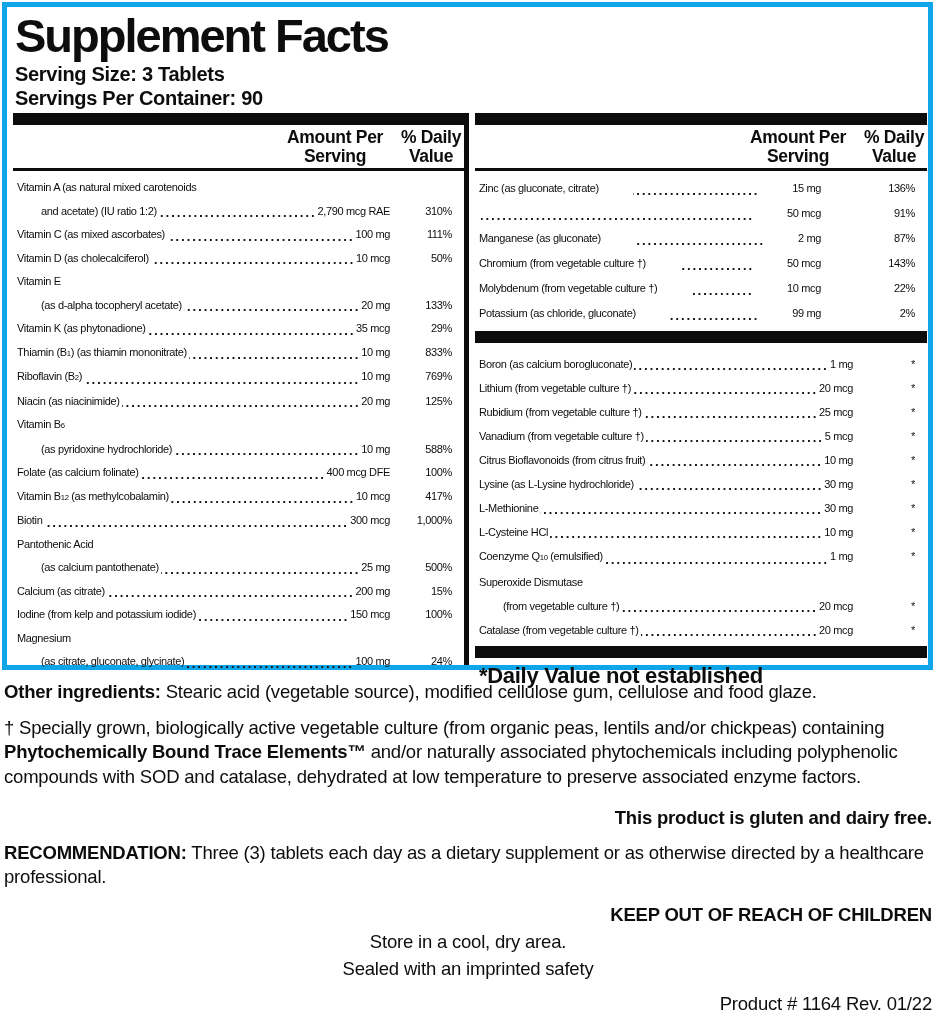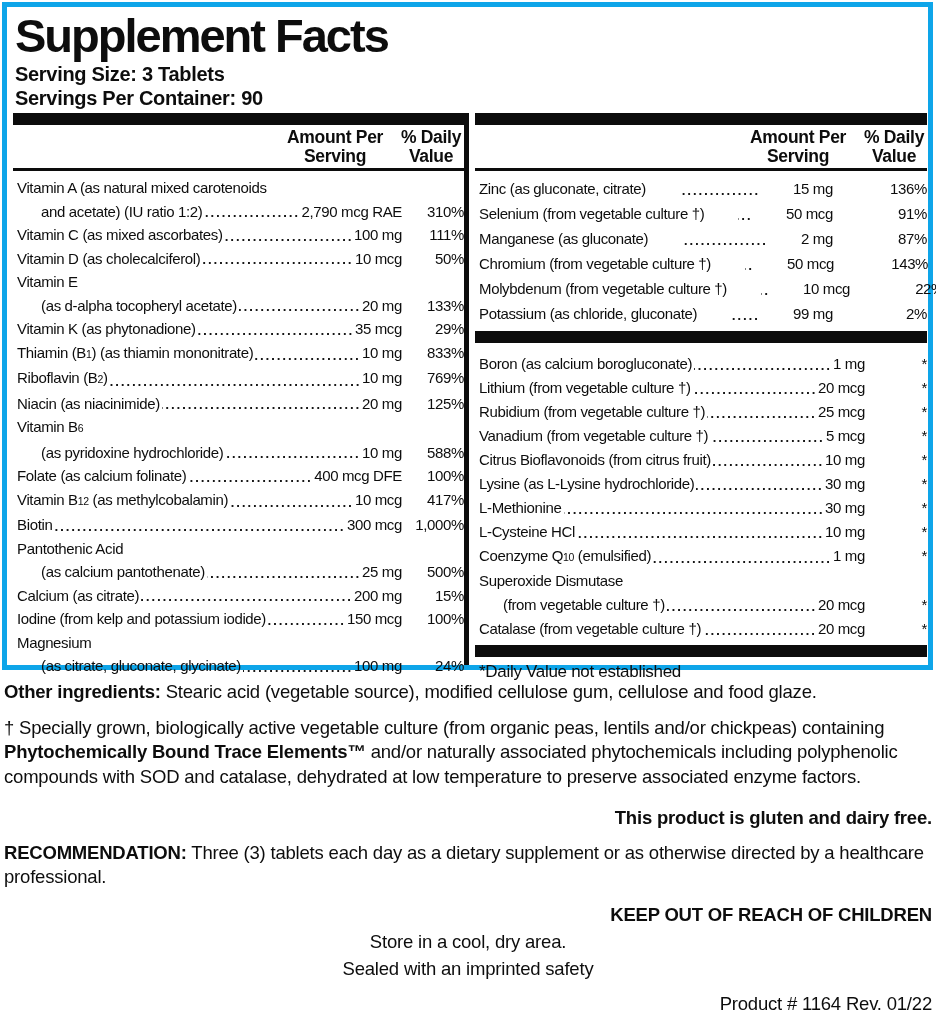--- a/index.html
+++ b/index.html
@@ -26,41 +26,41 @@
 
   .bar { height:12px; background:#0c0c0c; }
   .rule { height:3px; background:#0c0c0c; }
 
   .hdr { display:flex; justify-content:flex-end; align-items:flex-start;
          font-weight:bold; font-size:17.5px; line-height:19px;
          text-align:center; padding:3px 0 2px 0; letter-spacing:-0.3px; }
   .hdr-amt { width:118px; }
   .hdr-dv  { width:66px; margin-left:4px; }
 
-  .rows { padding:5px 0 0 4px; font-size:15px; letter-spacing:-0.35px; }
+  .rows { padding:5px 12px 0 4px; font-size:11px; letter-spacing:-0.35px; }
   .lh-left .line  { line-height:23.5px; }
   .lh-r1 .line    { line-height:25px;gap:32px; }
   .lh-r2 .line    { line-height:24px; }
   .line { display:flex; align-items:baseline; }
   .pre  { white-space:nowrap; }
   .indent { padding-left:24px;justify-content:center; }
   .nm  { white-space:nowrap; flex:0 0 auto; }
   .leader {
     flex:1 1 8px; min-width:8px; height:6px; align-self:flex-end;
     margin:0 2px 4px 2px;
     background-image:radial-gradient(circle, #161616 1.15px, transparent 1.45px);
     background-size:5.6px 6px; background-repeat:repeat-x; background-position:right bottom;
   }
   .amt { white-space:nowrap; flex:0 0 auto; }
   .dv  { flex:0 0 62px; text-align:right; white-space:nowrap; }
   .sub { font-size:0.7em; }
 
   .bar-mid  { margin:5px 0 4px 0; }
   .bar-mid2 { margin:4px 0 0 0; }
-  .dv-note { font-weight:normal; font-size:17px; letter-spacing:-0.3px; padding:5px 0 0 4px; }
+  .dv-note { font-weight:bold; font-size:22px; letter-spacing:-0.3px; padding:5px 0 0 4px; }
 
   .footer { position:absolute; left:4px; top:680px; width:928px;
             font-size:18.5px; line-height:24.5px; letter-spacing:-0.2px; }
   .footer p { margin:0; }
   .p-other  { margin-bottom:11px !important; }
   .p-dagger { margin-bottom:17px !important; }
   .p-gluten { margin-bottom:10px !important; }
   .p-reco   { margin-bottom:11px !important; }
   .b { font-weight:bold; }
   .center { text-align:right; }
@@ -235,21 +235,20 @@
         <div>
           <div class="line">
             <span class="nm">Zinc (as gluconate, citrate)</span>
             <span class="leader"></span>
             <span class="amt">15 mg</span>
             <span class="dv">136%</span>
           </div>
         </div>
         <div>
           <div class="line">
-            <span class="nm">Selenium (from vegetable culture †)</span>
             <span class="leader"></span>
             <span class="amt">50 mcg</span>
             <span class="dv">91%</span>
           </div>
         </div>
         <div>
           <div class="line">
             <span class="nm">Manganese (as gluconate)</span>
             <span class="leader"></span>
             <span class="amt">2 mg</span>

